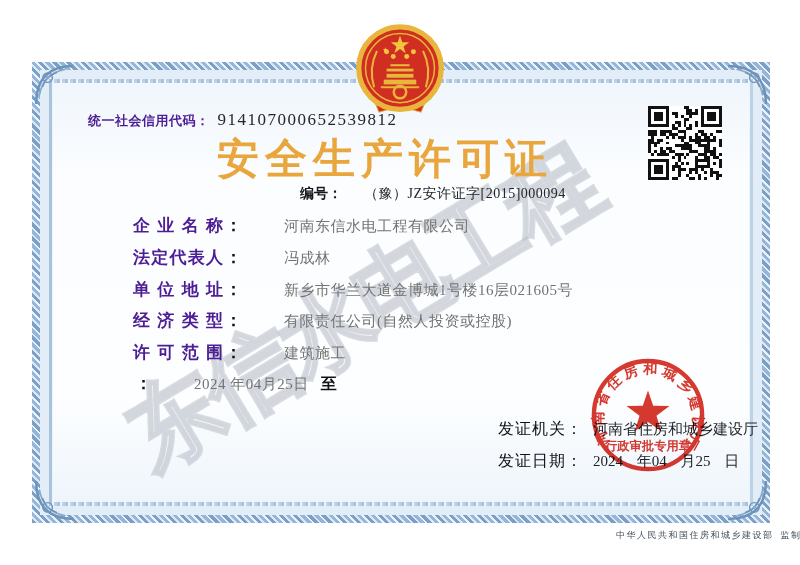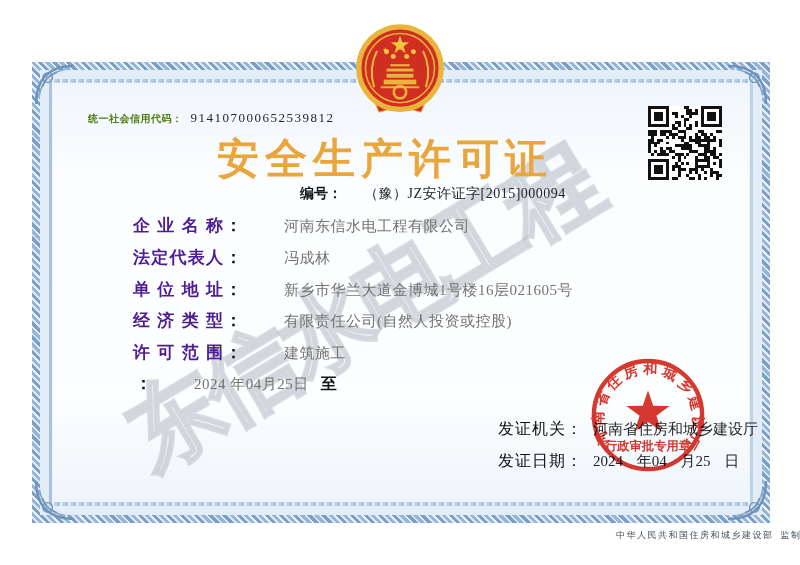--- a/index.html
+++ b/index.html
@@ -18,22 +18,22 @@
   .corner { position:absolute; width:42px; height:42px; }
   .corner svg { width:100%; height:100%; }
   .corner.tl { left:34px;  top:64px; }
   .corner.tr { right:32px; top:64px;  transform:scaleX(-1); }
   .corner.bl { left:34px;  bottom:44px; transform:scaleY(-1); }
   .corner.br { right:32px; bottom:44px; transform:scale(-1,-1); }
 
   .emblem { position:absolute; left:352px; top:24px; width:96px; height:94px; }
 
   .credit-row { position:absolute; left:88px; top:110px; display:flex; align-items:baseline; }
-  .credit-label { font-size:10px; font-weight:bold; color:#4d7c0f; letter-spacing:0.5px; }
-  .credit-value { font-family:"Liberation Serif", serif; font-size:13px; color:#23262a; margin-left:8px; letter-spacing:1.5px; }
+  .credit-label { font-size:13px; font-weight:bold; color:#4c1d95; letter-spacing:0.5px; }
+  .credit-value { font-family:"Liberation Serif", serif; font-size:17px; color:#23262a; margin-left:8px; letter-spacing:1.5px; }
 
   .qr { position:absolute; left:648px; top:106px; width:74px; height:74px; }
 
   .title { position:absolute; left:165px; top:131px; width:440px; text-align:center;
     font-size:42px; font-weight:bold; color:#e8a63c; letter-spacing:6px; white-space:nowrap; }
 
   .serial-row { position:absolute; left:300px; top:185px; display:flex; align-items:flex-end;gap:16px; }
   .serial-label { font-size:14px; font-weight:bold; color:#15181c; }
   .serial-value { font-family:"Liberation Serif", serif; font-size:14px; color:#23262a; margin-left:6px; letter-spacing:0.5px; }
 

